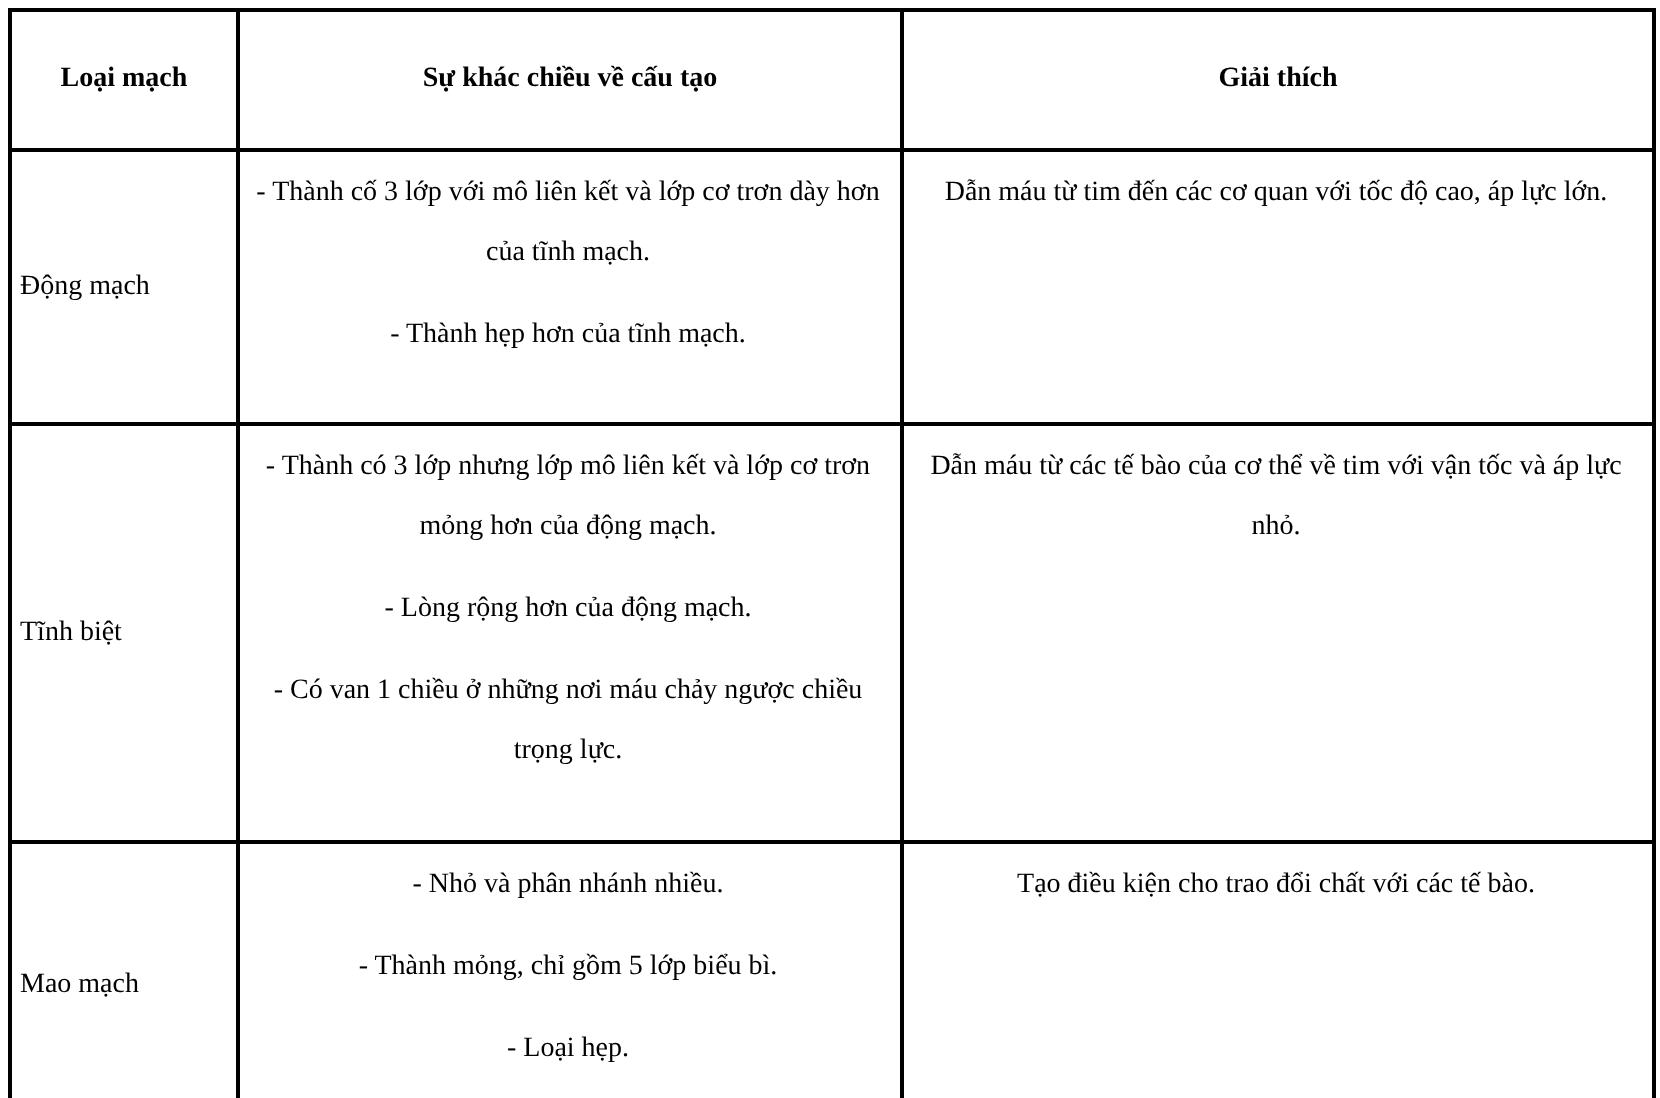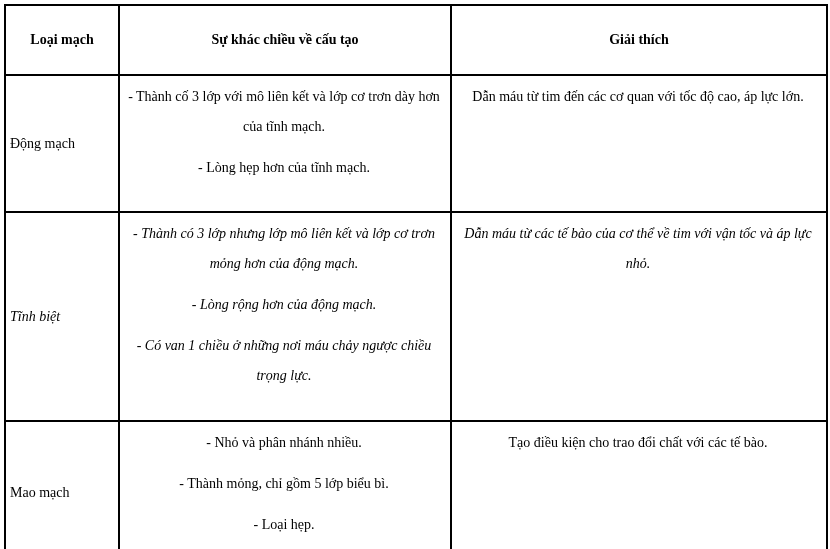--- a/index.html
+++ b/index.html
@@ -46,21 +46,21 @@
     text-align: left;
     vertical-align: middle;
     padding: 0 4px;
   }
   td.content-cell {
     text-align: center;
     vertical-align: top;
     padding: 6px 8px 0 6px;
   }
   tr.row-1 td { height: 129px; }
-  tr.row-2 td { height: 201px; font-style: italic; }
+  tr.row-2 td { height: 201px; }
   tr.row-3 td { height: 136px; }
   .bullet {
     margin: 0 0 11px 0;
   }
   .bullet:last-child {
     margin-bottom: 0;
   }
   .explanation-text {
     margin: 0;
   }
@@ -80,21 +80,21 @@
         <th class="header-cell">Loại mạch</th>
         <th class="header-cell">Sự khác chiều về cấu tạo</th>
         <th class="header-cell">Giải thích</th>
       </tr>
     </thead>
     <tbody>
       <tr class="row-1">
         <td class="type-cell">Động mạch</td>
         <td class="content-cell">
           <p class="bullet">- Thành cố 3 lớp với mô liên kết và lớp cơ trơn dày hơn của tĩnh mạch.</p>
-          <p class="bullet">- Lòng hẹp hơn của tĩnh mạch.</p>
+          <p class="bullet">- Thành hẹp hơn của tĩnh mạch.</p>
         </td>
         <td class="content-cell">
           <p class="explanation-text">Dẫn máu từ tim đến các cơ quan với tốc độ cao, áp lực lớn.</p>
         </td>
       </tr>
       <tr class="row-2">
         <td class="type-cell">Tĩnh biệt</td>
         <td class="content-cell">
           <p class="bullet">- Thành có 3 lớp nhưng lớp mô liên kết và lớp cơ trơn mỏng hơn của động mạch.</p>
           <p class="bullet">- Lòng rộng hơn của động mạch.</p>

